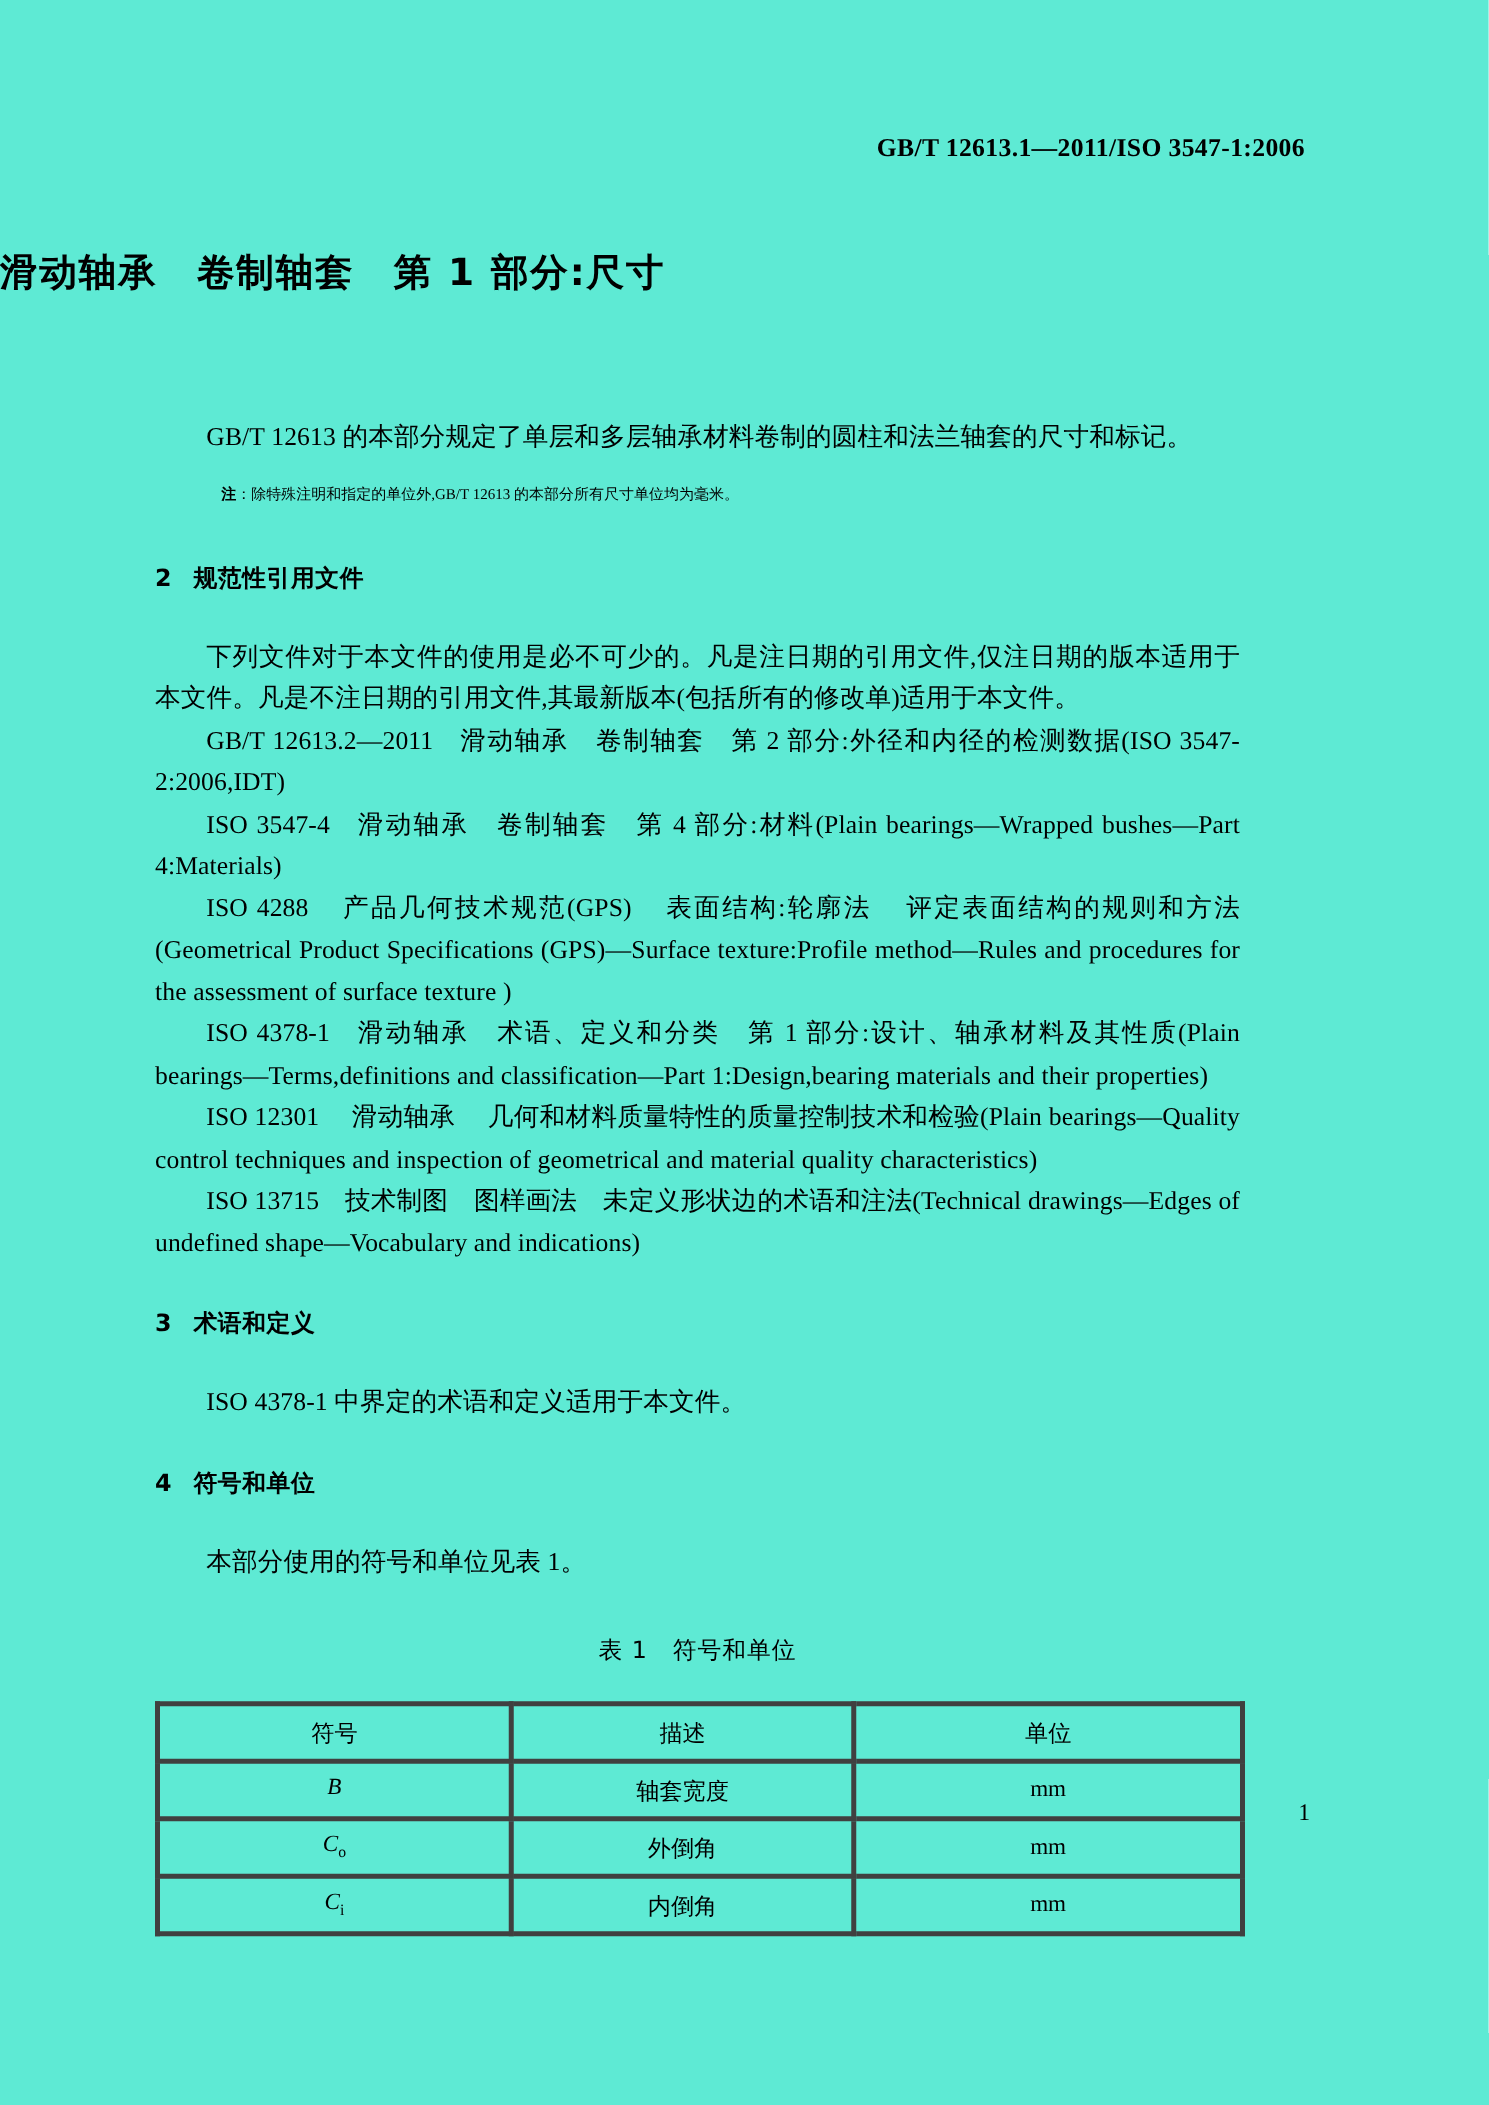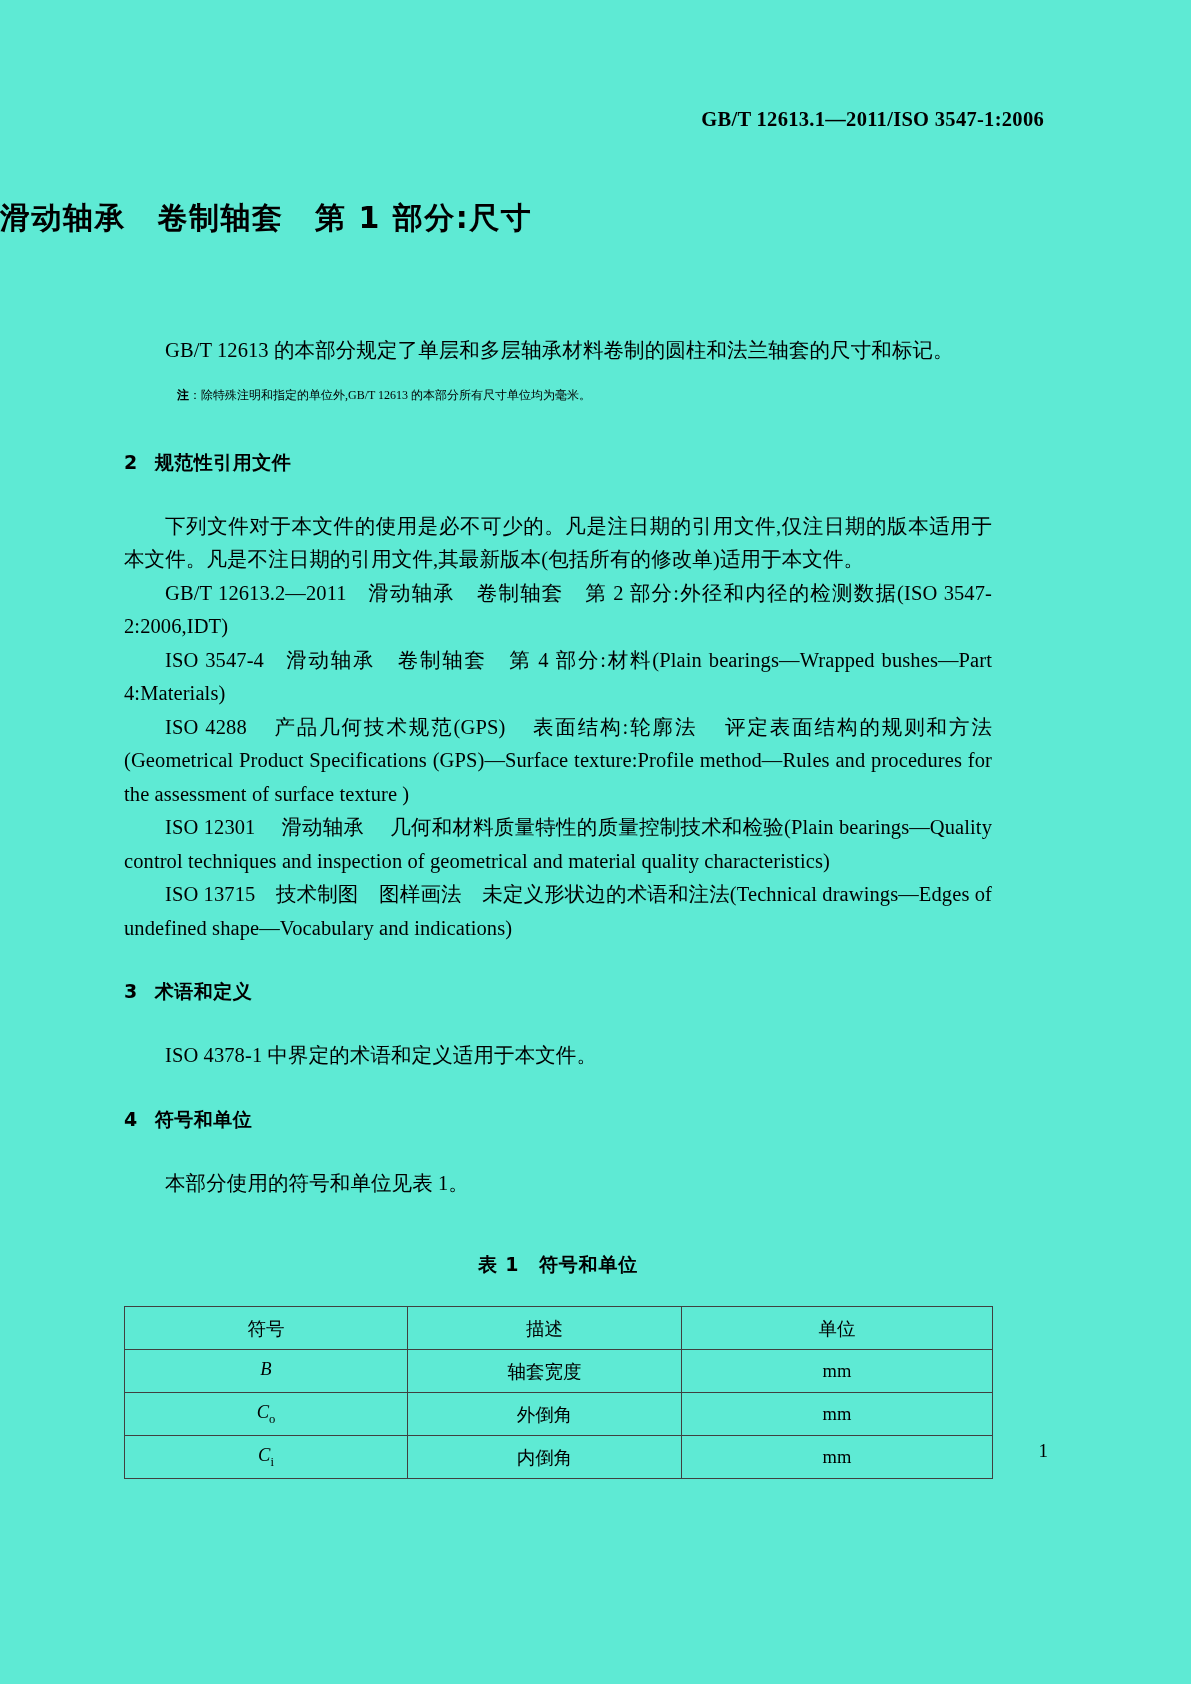--- a/index.html
+++ b/index.html
@@ -79,35 +79,35 @@
     line-height: 30px;
     text-indent: 41px;
   }
   p.note .note-label { font-weight: bold; }
   .sp-28 { height: 28px; }
   .sp-34 { height: 34px; }
   .sp-40 { height: 40px; }
 
   
   .table-caption {
-    margin: 12px;
+    margin: 0;
     text-align: center;
     font-family: "DejaVu Sans", "Liberation Sans", sans-serif;
     font-size: 19px;
-    font-weight: bold;
+    font-weight: normal;
     letter-spacing: 0.8px;
   }
   table.symbols {
     border-collapse: collapse;
     width: 868px;
     margin-top: 28px;
     table-layout: fixed;
   }
   table.symbols td {
-    border: 1px solid #404040;
+    border: 4px solid #404040;
     text-align: center;
     font-size: 18.5px;
     height: 42px;
     padding: 0;
   }
   table.symbols tr.head td { font-size: 18.5px; }
   table.symbols col.c1 { width: 283px; }
   table.symbols col.c2 { width: 274px; }
   table.symbols col.c3 { width: 311px; }
   .sym { font-style: italic; font-family: "Liberation Serif", serif; }
@@ -139,20 +139,21 @@
     <div class="sp-28"></div>
 
     <h2 class="section">
       <span class="num">2</span><span>规范性引用文件</span>
     </h2>
     <div class="sp-34"></div>
     <p class="para indent">下列文件对于本文件的使用是必不可少的。凡是注日期的引用文件,仅注日期的版本适用于本文件。凡是不注日期的引用文件,其最新版本(包括所有的修改单)适用于本文件。</p>
     <p class="para indent">GB/T 12613.2—2011 滑动轴承 卷制轴套 第 2 部分:外径和内径的检测数据(ISO 3547-2:2006,IDT)</p>
     <p class="para indent">ISO 3547-4 滑动轴承 卷制轴套 第 4 部分:材料(Plain bearings—Wrapped bushes—Part 4:Materials)</p>
     <p class="para indent">ISO 4288  产品几何技术规范(GPS)  表面结构:轮廓法  评定表面结构的规则和方法(Geometrical Product Specifications (GPS)—Surface texture:Profile method—Rules and procedures for the assessment of surface texture )</p>
+    <p class="para indent">ISO 4378-1 滑动轴承 术语、定义和分类 第 1 部分:设计、轴承材料及其性质(Plain bearings—Terms,definitions and classification—Part 1:Design,bearing materials and their properties)</p>
     <p class="para indent">ISO 12301  滑动轴承  几何和材料质量特性的质量控制技术和检验(Plain bearings—Quality control techniques and inspection of geometrical and material quality characteristics)</p>
     <p class="para indent">ISO 13715 技术制图 图样画法 未定义形状边的术语和注法(Technical drawings—Edges of undefined shape—Vocabulary and indications)</p>
 
     <div class="sp-34"></div>
 
     <h2 class="section">
       <span class="num">3</span><span>术语和定义</span>
     </h2>
     <div class="sp-34"></div>
     <p class="para indent">ISO 4378-1 中界定的术语和定义适用于本文件。</p>

